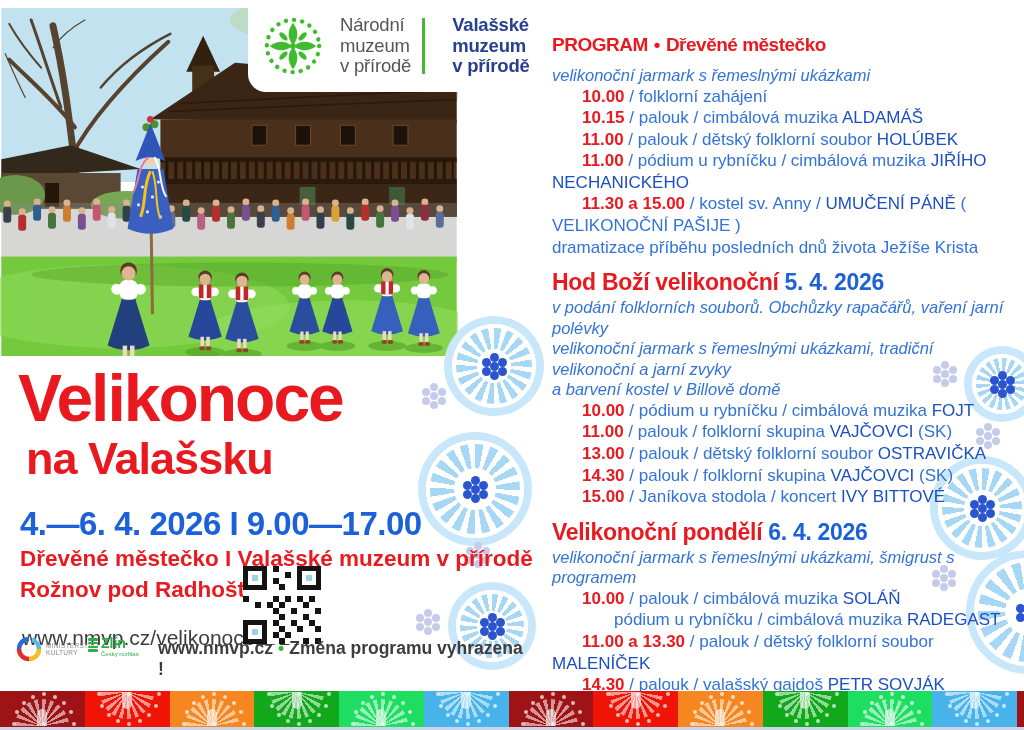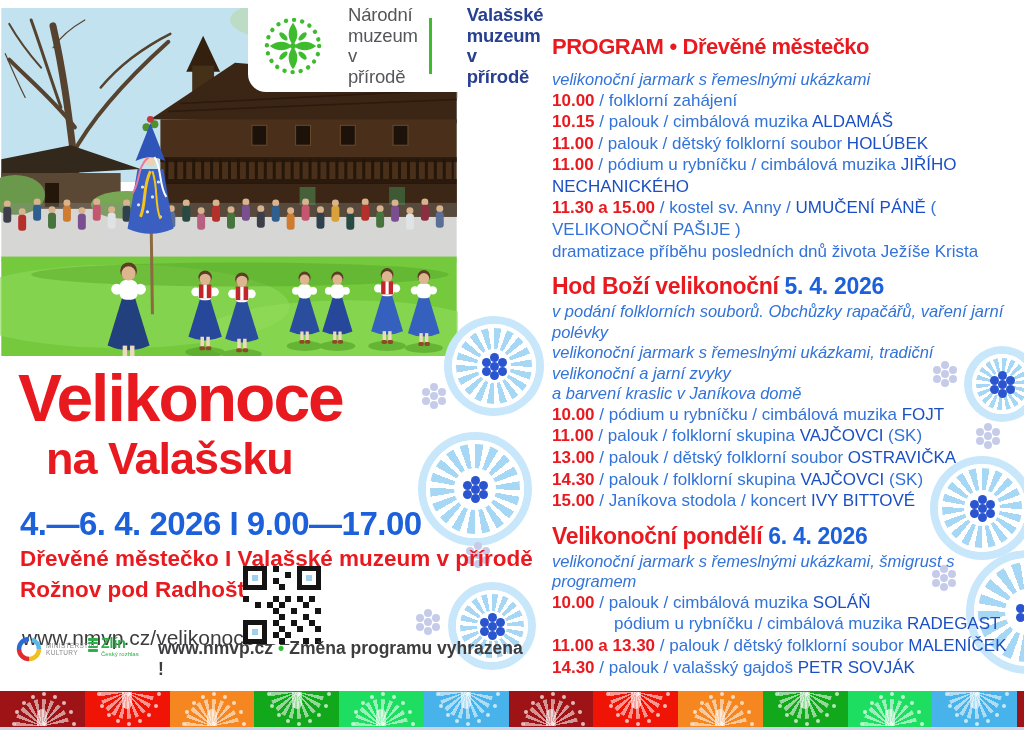--- a/index.html
+++ b/index.html
@@ -7,40 +7,40 @@
         font-family:"Liberation Sans","DejaVu Sans",sans-serif;}
 
   
   .photo{position:absolute;left:0;top:8px;width:458px;height:348px;}
 
   
   .logo-box{position:absolute;left:248px;top:0;width:288px;height:92px;background:#fff;
             border-radius:0 0 18px 18px;display:flex;align-items:center;padding:0 0 0 14px;
             box-sizing:border-box;z-index:6;}
   .logo-mark{width:62px;height:62px;flex:0 0 auto;}
-  .logo-col{margin-left:24px;font-size:18.5px;line-height:20.5px;letter-spacing:-0.2px;}
+  .logo-col{margin-left:16px;font-size:18.5px;line-height:20.5px;letter-spacing:-0.2px;}
   .logo-col.org1{color:#55565a;font-weight:400;}
   .logo-col.org2{color:#27408f;font-weight:700;}
   .logo-divider{width:3px;height:56px;background:var(--green_logo,#3fbc2d);margin:0 11px;flex:0 0 auto;}
 
   
   .rosette{position:absolute;border-radius:50%;z-index:2;border:4px solid #fff;
            background:repeating-conic-gradient(#a6d7f5 0deg 11deg,#ffffff 11deg 20deg);
            box-shadow:0 0 0 8px #c8e7fa;}
   .rosette::before{content:"";position:absolute;inset:27%;background:#fff;border-radius:50%;}
   .rosette::after{content:"";position:absolute;left:50%;top:50%;width:9px;height:9px;margin:-4.5px 0 0 -4.5px;
            border-radius:50%;background:#2b55cf;
            box-shadow:0 -9px 0 #2b55cf,8px -4px 0 #2b55cf,8px 5px 0 #2b55cf,0 9px 0 #2b55cf,-8px 5px 0 #2b55cf,-8px -4px 0 #2b55cf;}
   .dotflower{position:absolute;width:8px;height:8px;border-radius:50%;background:#c6cbea;z-index:2;
            box-shadow:0 -9px 0 #c6cbea,8px -4px 0 #c6cbea,8px 5px 0 #c6cbea,0 9px 0 #c6cbea,-8px 5px 0 #c6cbea,-8px -4px 0 #c6cbea;}
 
   
   .big-title{position:absolute;left:18px;top:362px;color:var(--red,#e81a20);z-index:3;}
   .big-title .t1{font-size:66px;font-weight:700;letter-spacing:-2px;line-height:72px;}
-  .big-title .t2{font-size:45px;font-weight:700;letter-spacing:-1px;line-height:50px;margin-left:28px;}
+  .big-title .t2{font-size:45px;font-weight:700;letter-spacing:-1px;line-height:50px;margin-left:8px;}
   .date-line{position:absolute;left:20px;top:505px;font-size:33px;font-weight:700;letter-spacing:-0.5px;
              color:var(--date_blue,#1d61da);z-index:3;}
   .venue{position:absolute;left:20px;top:544px;font-size:22.5px;line-height:30.5px;font-weight:700;
          color:var(--red,#e81a20);z-index:3;}
   .site-url{position:absolute;left:22px;top:626px;font-size:21px;color:var(--dark_text,#3d3d3f);z-index:3;}
   .qr{position:absolute;left:243px;top:566px;z-index:3;}
 
   .footer-row{position:absolute;left:0;top:632px;width:530px;height:36px;z-index:3;}
   .ministry{position:absolute;left:16px;top:4px;display:flex;align-items:center;}
   .ministry .mtxt{margin-left:4px;font-size:6.5px;line-height:7.5px;color:#8a8a8a;letter-spacing:.3px;}
@@ -48,29 +48,29 @@
   .zlin .bars{width:10px;height:14px;margin-top:2px;display:flex;flex-direction:column;justify-content:space-between;}
   .zlin .bars i{display:block;height:2.6px;background:#2fae4a;border-radius:1px;}
   .zlin .ztxt{margin-left:3px;color:#2fae4a;}
   .zlin .zname{font-size:14px;font-weight:700;line-height:14px;}
   .zlin .zsub{font-size:6px;line-height:8px;}
   .footer-center{position:absolute;left:158px;top:6px;font-size:17.5px;font-weight:700;color:var(--dark_text,#3d3d3f);}
   .footer-center .dot{color:#2fbe2d;margin:0 5px;}
 
   
   .program{position:absolute;left:552px;top:34px;width:464px;z-index:3;}
-  .prog-title{font-size:22px;font-weight:600;letter-spacing:-0.5px;color:var(--red,#e81a20);margin-bottom:9px;}
+  .prog-title{font-size:19px;font-weight:600;letter-spacing:-0.5px;color:var(--red,#e81a20);margin-bottom:9px;}
   .prog-title .psep{margin:0 6px;}
   .day{margin-top:9px;}
   .day-h{font-size:23px;font-weight:700;line-height:30px;letter-spacing:-0.3px;}
   .day-h .dn{color:var(--red,#e81a20);}
   .day-h .dd{color:var(--date_blue,#1d61da);margin-left:6px;}
   .intro div{font-style:italic;font-size:16.5px;line-height:20.5px;color:var(--blue,#3273d9);}
   .prow{font-size:17px;line-height:21.6px;color:var(--blue,#3273d9);}
-  .prow .time{color:var(--red,#e81a20);font-weight:700;}
+  .prow .time{color:var(--red,#e81a20);font-weight:700;margin-left:30px;}
   .prow b{color:var(--blue_bold,#1b4fc4);font-weight:400;}
   .prow.indent{padding-left:62px;}
   .note{margin-top:10px;padding-left:9px;color:var(--red,#e81a20);font-size:17px;line-height:22px;}
 
   
   .strip{position:absolute;left:0;top:691px;width:1024px;height:36px;display:flex;z-index:5;}
   .strip .seg{flex:1 1 auto;position:relative;overflow:hidden;}
   .strip .seg.sliver{flex:0 0 7px;}
   .fan{position:absolute;left:50%;bottom:1px;transform:translateX(-50%);width:54px;height:27px;
        border-radius:54px 54px 0 0;
@@ -394,21 +394,21 @@
       <div class="prow"><span class="time">11.00</span><span> / </span><span>pódium u rybníčku / cimbálová muzika </span><b>JIŘÍHO NECHANICKÉHO</b><span></span></div>
       <div class="prow"><span class="time">11.30 a 15.00</span><span> / </span><span>kostel sv. Anny / </span><b>UMUČENÍ PÁNĚ</b><span> ( VELIKONOČNÍ PAŠIJE )</span></div>
       <div class="prow"><span>dramatizace příběhu posledních dnů života Ježíše Krista</span></div>
     </div>
 
     <div class="day">
       <div class="day-h"><span class="dn">Hod Boží velikonoční</span><span class="dd">5. 4. 2026</span></div>
       <div class="intro">
         <div>v podání folklorních souborů. Obchůzky rapačářů, vaření jarní polévky</div>
         <div>velikonoční jarmark s řemeslnými ukázkami, tradiční velikonoční a jarní zvyky</div>
-        <div>a barvení kraslic v Janíkova domě</div>
+        <div>a barvení kostel v Billově domě</div>
       </div>
       <div class="prow"><span class="time">10.00</span><span> / </span><span>pódium u rybníčku / cimbálová muzika </span><b>FOJT</b><span></span></div>
       <div class="prow"><span class="time">11.00</span><span> / </span><span>palouk / folklorní skupina </span><b>VAJČOVCI</b><span> (SK)</span></div>
       <div class="prow"><span class="time">13.00</span><span> / </span><span>palouk / dětský folklorní soubor </span><b>OSTRAVIČKA</b><span></span></div>
       <div class="prow"><span class="time">14.30</span><span> / </span><span>palouk / folklorní skupina </span><b>VAJČOVCI</b><span> (SK)</span></div>
       <div class="prow"><span class="time">15.00</span><span> / </span><span>Janíkova stodola / koncert </span><b>IVY BITTOVÉ</b><span></span></div>
     </div>
 
     <div class="day">
       <div class="day-h"><span class="dn">Velikonoční pondělí</span><span class="dd">6. 4. 2026</span></div>

